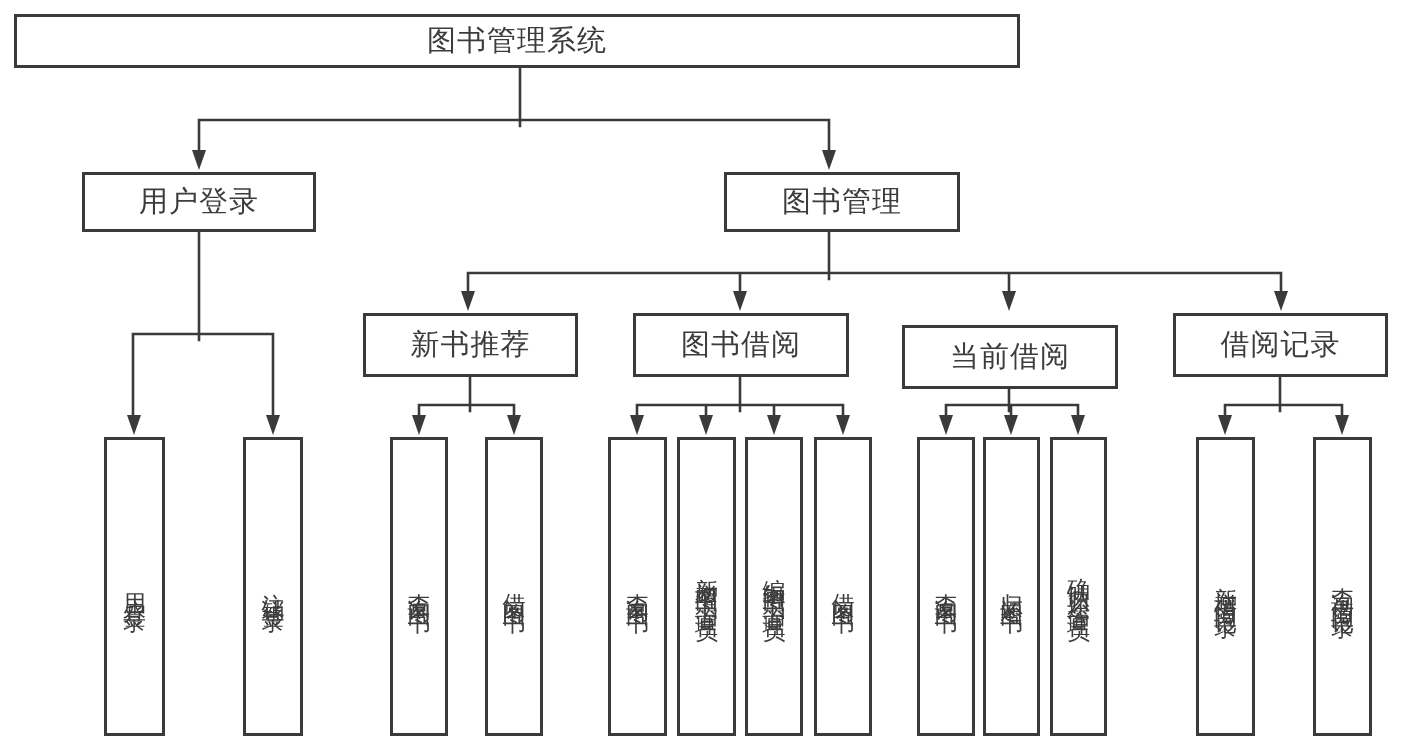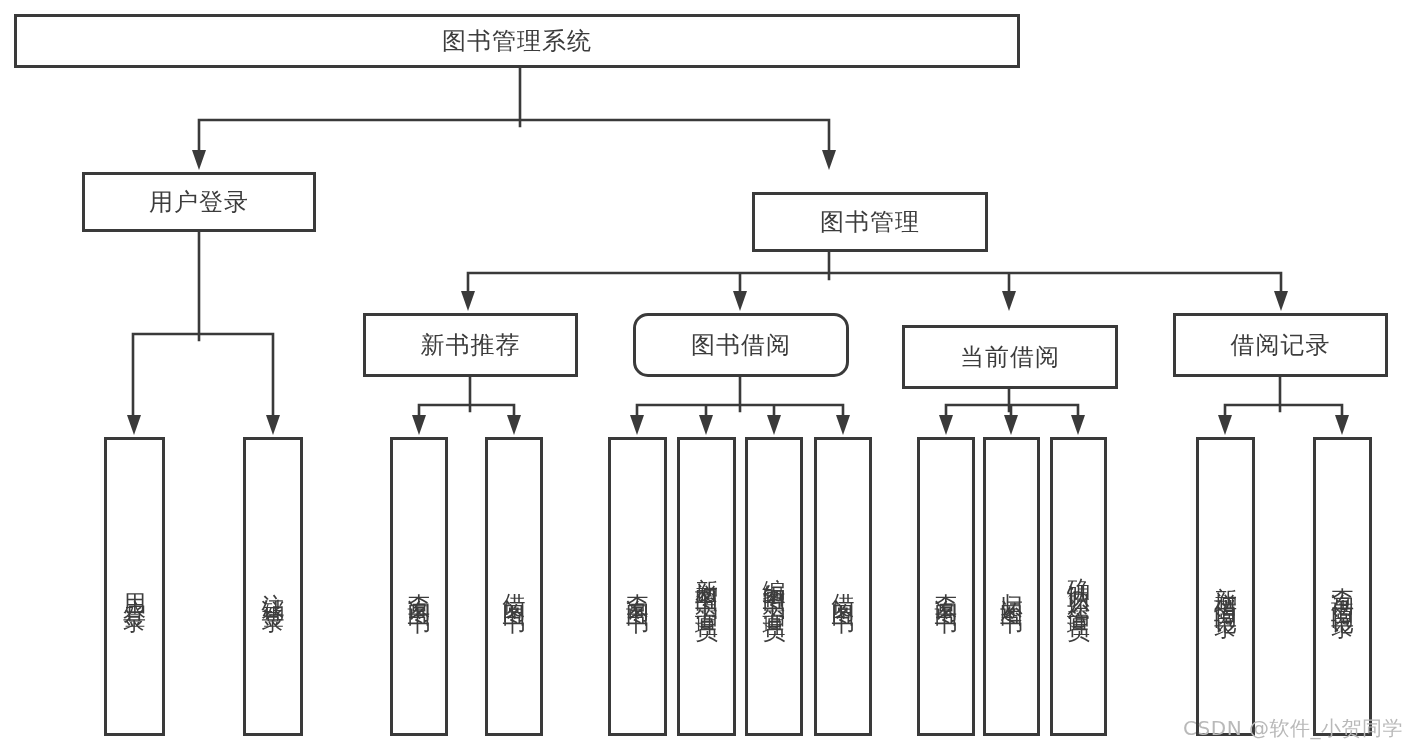--- a/index.html
+++ b/index.html
@@ -22,21 +22,21 @@
   svg.connectors .arrowhead{fill:var(--line);stroke:none;}
   .node{
     position:absolute;
     background:var(--node-bg);
     border:3px solid var(--line);
     display:flex;align-items:center;justify-content:center;
     z-index:2;
     color:var(--text);
   }
   .node .hlabel{
-    font-size:24px;
+    font-size:29px;
     letter-spacing:1px;
     white-space:nowrap;
     color:var(--text);
   }
   .node.root{left:14px;top:14px;width:1006px;height:54px;}
   .node.lvl2{top:172px;height:60px;}
   .node.lvl3{top:313px;height:64px;text-align:center;}
   .node.leaf{top:437px;height:299px;}
   .vtext{
     writing-mode:vertical-rl;
@@ -87,28 +87,28 @@
     </g>
   </svg>
 
   <div class="node root">
     <span class="hlabel">图书管理系统</span>
   </div>
 
   <div class="node lvl2" style="left:82px;width:234px;">
     <span class="hlabel">用户登录</span>
   </div>
-  <div class="node lvl2" style="left:752px;width:236px;margin-top:20px;">
+  <div class="node lvl2" style="left:724px;width:236px;">
     <span class="hlabel">图书管理</span>
   </div>
 
   <div class="node lvl3" style="left:363px;width:215px;">
     <span class="hlabel">新书推荐</span>
   </div>
-  <div class="node lvl3" style="left:633px;width:216px;border-radius:15px;">
+  <div class="node lvl3" style="left:633px;width:216px;">
     <span class="hlabel">图书借阅</span>
   </div>
   <div class="node lvl3" style="left:902px;width:216px;margin-top:12px;">
     <span class="hlabel">当前借阅</span>
   </div>
   <div class="node lvl3" style="left:1173px;width:215px;">
     <span class="hlabel">借阅记录</span>
   </div>
 
   <div class="node leaf" style="left:104px;width:61px;">
@@ -148,15 +148,14 @@
     <span class="vtext">确认归还（管理员）</span>
   </div>
 
   <div class="node leaf" style="left:1196px;width:59px;">
     <span class="vtext">新增借阅记录</span>
   </div>
   <div class="node leaf" style="left:1313px;width:59px;">
     <span class="vtext">查询借阅记录</span>
   </div>
 
-  <div class="watermark">CSDN @软件_小贺同学</div>
 
 </div>
 
 </body></html>

